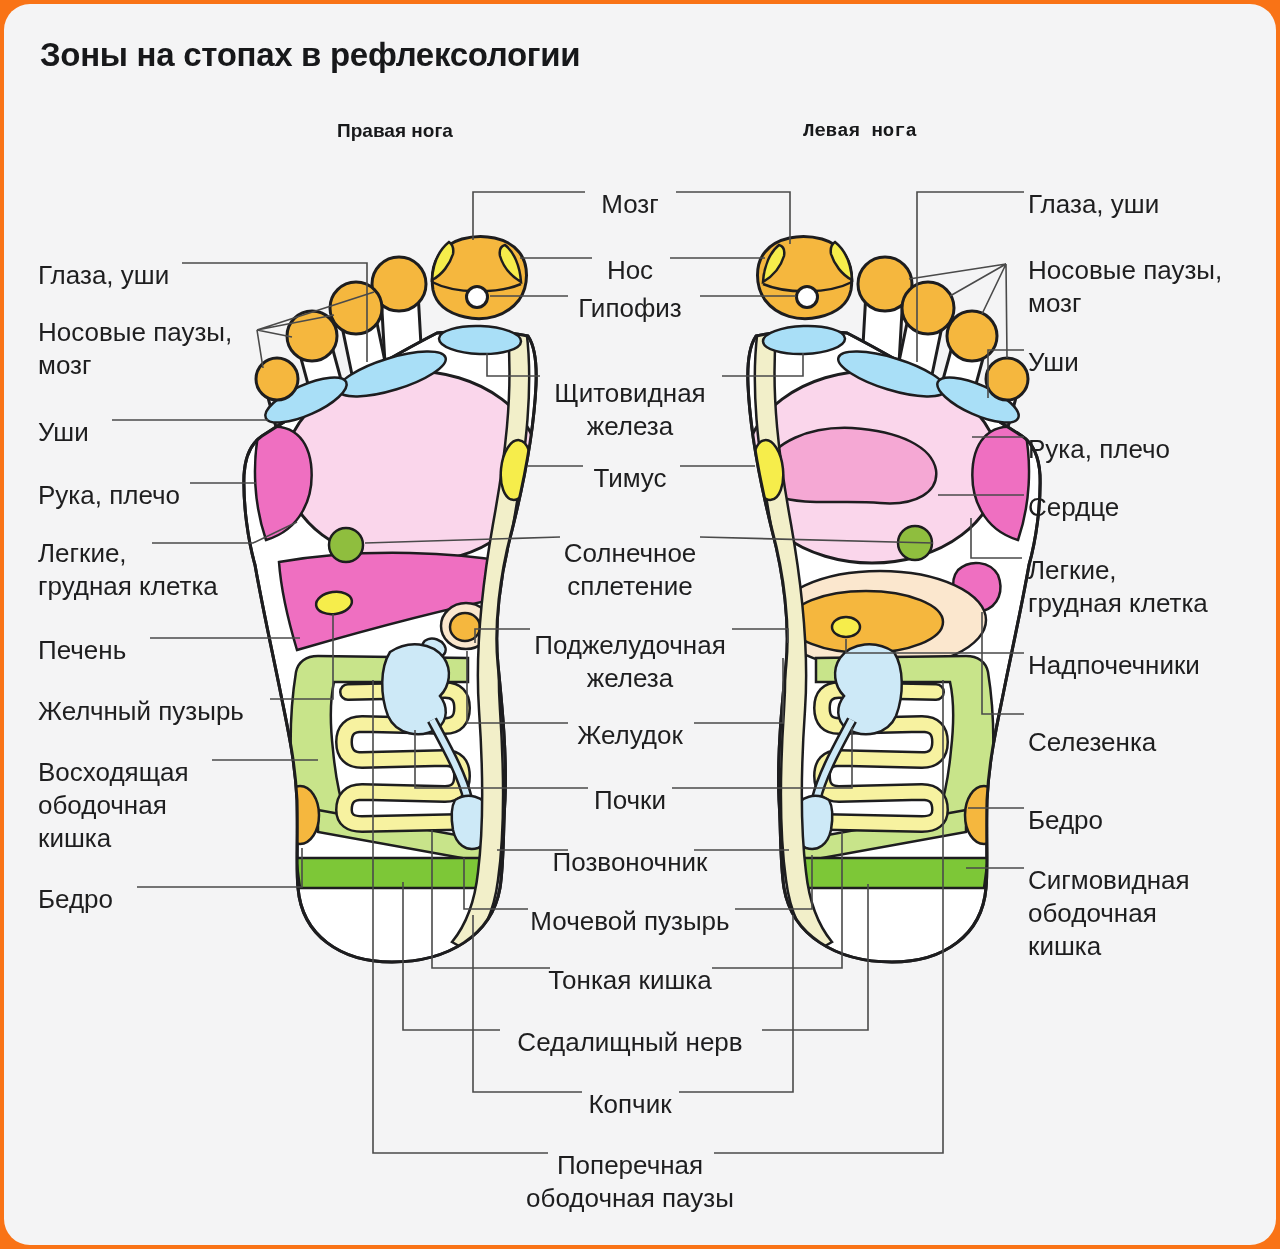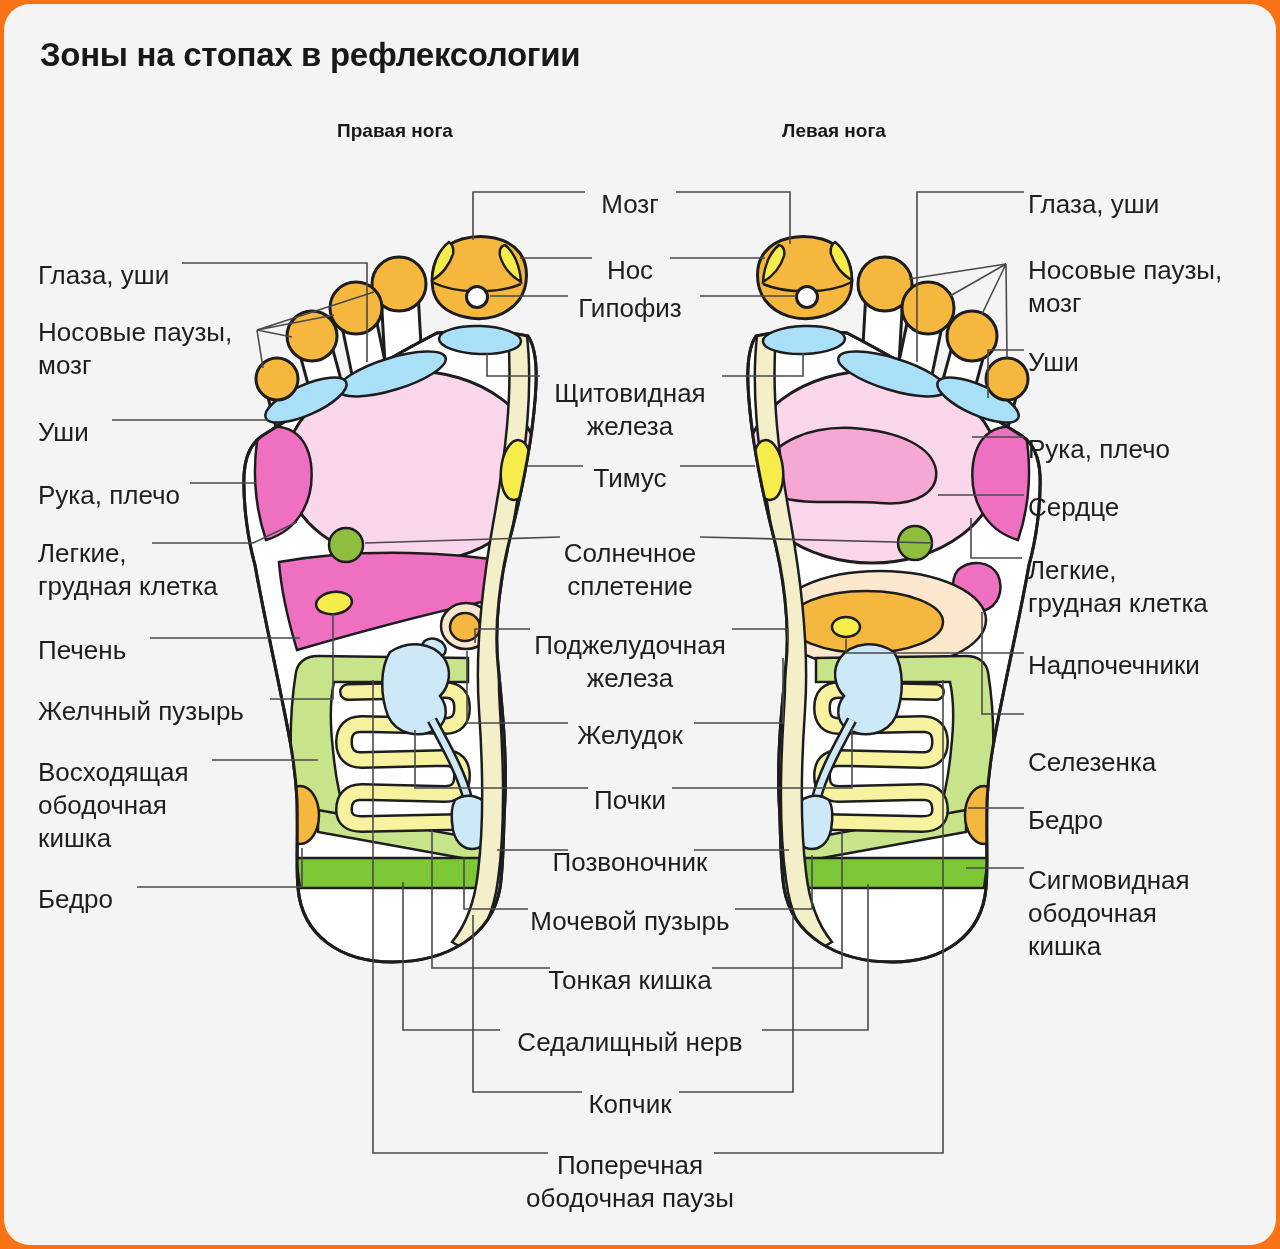--- a/index.html
+++ b/index.html
@@ -2,21 +2,21 @@
 <html lang="ru"><head>
 <meta charset="utf-8">
 <style>
   html,body{margin:0;padding:0;background:#ffffff;}
   .canvas{position:relative;width:1280px;height:1249px;background:#f97316;overflow:hidden;
           font-family:"Liberation Sans", sans-serif;padding-left:38px;}
   .card{position:absolute;left:4px;top:4px;width:1272px;height:1241px;background:#F4F4F5;border-radius:26px;}
   .page-title{position:absolute;left:40px;top:36px;font-size:33px;font-weight:700;color:#17181a;letter-spacing:-0.3px;}
   .foot-header{position:absolute;top:120px;font-size:19px;font-weight:700;color:#17181a;text-align:center;width:240px;}
   #hdr-right{left:275px;}
-  #hdr-left{left:714px;}
+  #hdr-left{left:740px;font-family:Liberation Mono, monospace;}
   .label{position:absolute;font-size:26px;line-height:33px;color:#1e1e1f;white-space:pre-line;margin-top:13px;}
   .col-left{left:38px;width:232px;text-align:left;}
   .col-center{left:500px;width:260px;text-align:center;}
   .col-right{left:1028px;width:240px;text-align:left;}
   svg{position:absolute;left:0;top:0;}
 </style>
 </head>
 <body>
 
 <div class="canvas">
@@ -220,18 +220,18 @@
 
   <div class="label col-right" style="top:175px">Глаза, уши</div>
   <div class="label col-right" style="top:241px">Носовые паузы,
 мозг</div>
   <div class="label col-right" style="top:333px">Уши</div>
   <div class="label col-right" style="top:420px">Рука, плечо</div>
   <div class="label col-right" style="top:478px">Сердце</div>
   <div class="label col-right" style="top:541px">Легкие,
 грудная клетка</div>
   <div class="label col-right" style="top:636px">Надпочечники</div>
-  <div class="label col-right" style="top:733px">Селезенка</div>
+  <div class="label col-right" style="top:713px">Селезенка</div>
   <div class="label col-right" style="top:791px">Бедро</div>
   <div class="label col-right" style="top:851px">Сигмовидная
 ободочная
 кишка</div>
 </div>
 
 </body></html>

